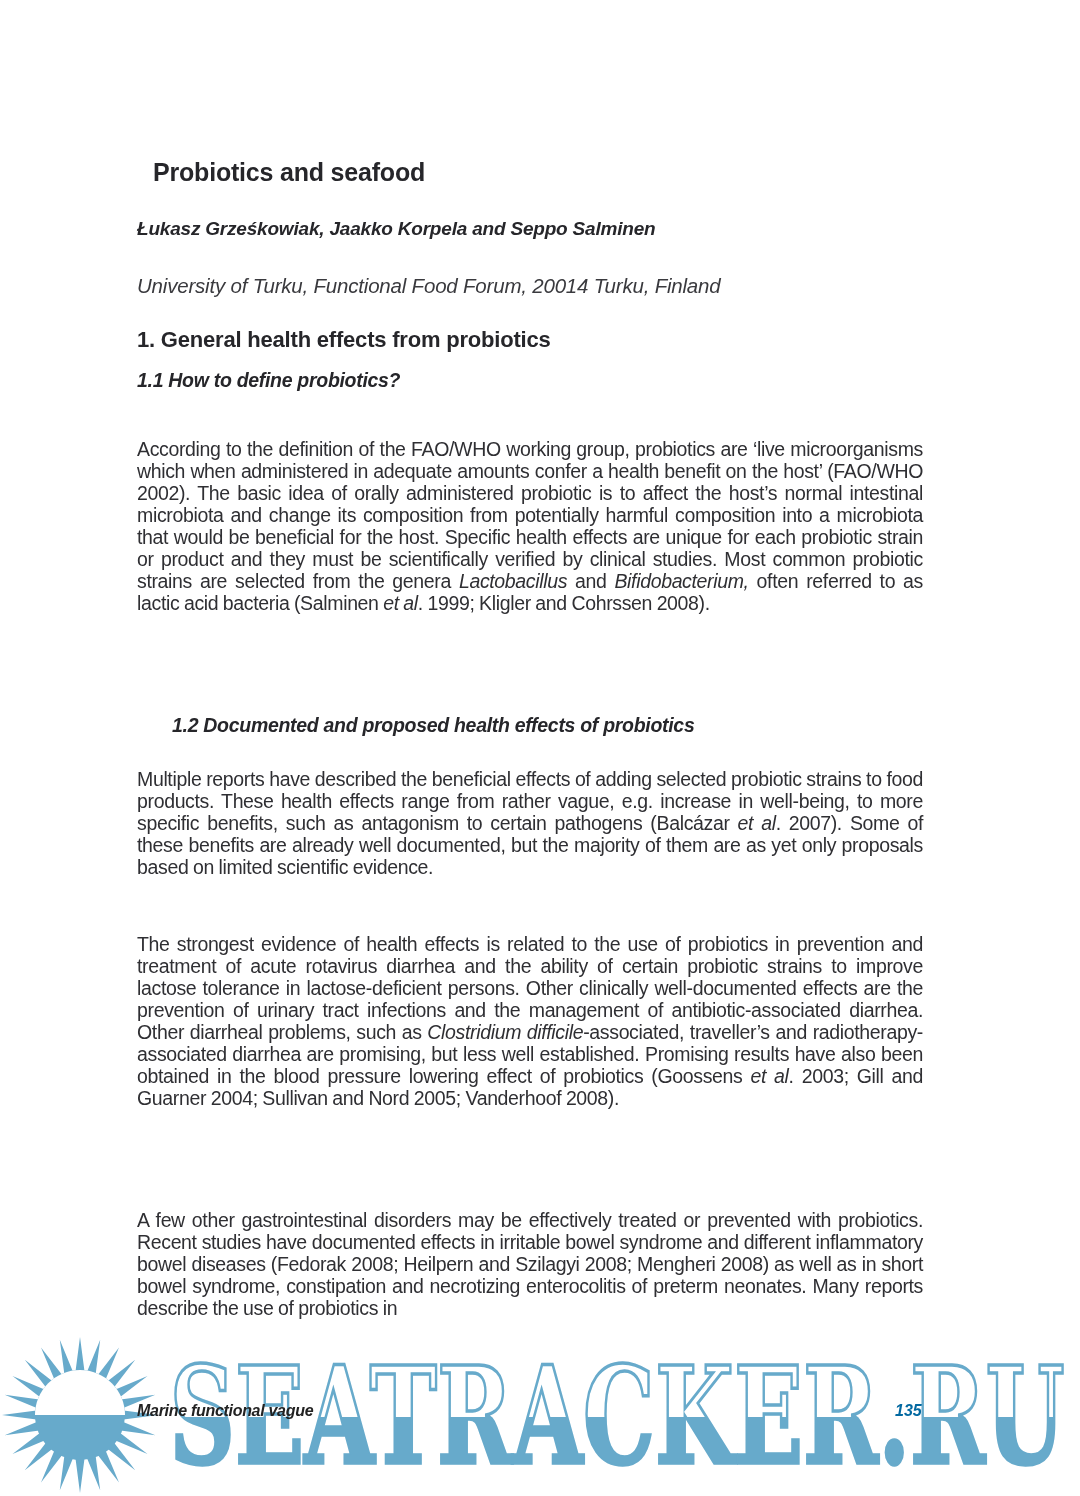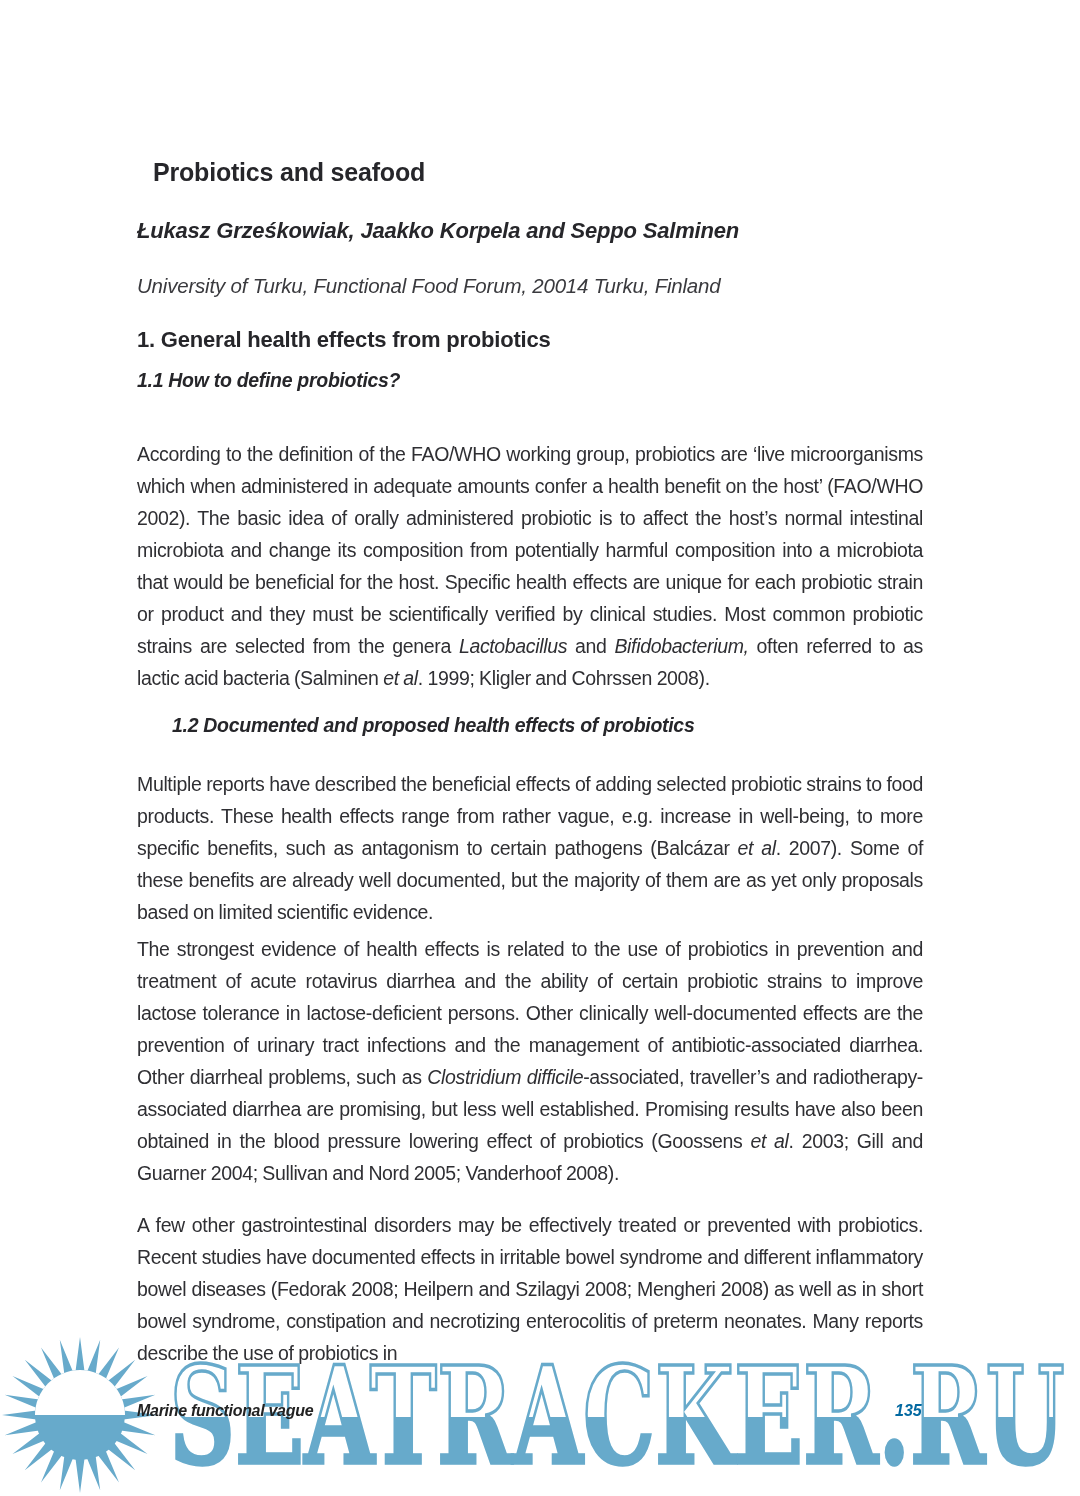--- a/index.html
+++ b/index.html
@@ -1,23 +1,23 @@
 <!DOCTYPE html>
 <html><head>
 <meta charset="utf-8">
 <style>
   html, body { margin: 0; padding: 0; background: #ffffff; }
   body { width: 1080px; height: 1496px; position: relative; overflow: hidden; font-family: "Liberation Sans", sans-serif; color: #2b2b2e; }
   .page { position: absolute; left: 137px; top: 0; width: 786px; }
   .title { position: absolute; top: 158px; left: 16px; font-size: 25px; font-weight: bold; color: #26262a; letter-spacing: -0.2px; white-space: nowrap; }
-  .authors { position: absolute; top: 218px; left: 0; font-size: 22px; font-weight: bold; font-style: italic; color: #26262a; white-space: nowrap; letter-spacing: -0.2px; }
+  .authors { position: absolute; top: 218px; left: 0; font-size: 19px; font-weight: bold; font-style: italic; color: #26262a; white-space: nowrap; letter-spacing: -0.2px; }
   .affil { position: absolute; top: 246px; left: 0; font-size: 20.5px; font-style: italic; color: #3a3a3e; white-space: nowrap; letter-spacing: -0.2px; margin-top: 28px; }
   .h1 { position: absolute; top: 327px; left: 0; font-size: 22px; font-weight: bold; color: #26262a; white-space: nowrap; letter-spacing: -0.2px; }
   .h2 { position: absolute; left: 0; font-size: 19.5px; font-weight: bold; font-style: italic; color: #26262a; white-space: nowrap; letter-spacing: -0.3px; }
-  .para { position: absolute; left: 0; width: 786px; font-size: 19.5px; line-height: 32px; text-align: justify; color: #2f2f33; letter-spacing: -0.35px; word-spacing: -0.5px; }
+  .para { position: absolute; left: 0; width: 786px; font-size: 19.5px; line-height: 22px; text-align: justify; color: #2f2f33; letter-spacing: -0.35px; word-spacing: -0.5px; }
   .para i { font-style: italic; }
   .footer-left { position: absolute; left: 137px; top: 1402px; font-size: 16px; font-weight: bold; font-style: italic; color: #222; z-index: 3; letter-spacing: -0.3px; }
   .footer-right { position: absolute; left: 895px; top: 1402px; font-size: 16px; font-weight: bold; font-style: italic; color: #0369a1; z-index: 3; }
   .logo { position: absolute; left: 0; top: 1335px; width: 160px; height: 160px; z-index: 1; }
   .wm { position: absolute; left: 165px; top: 1355px; width: 905px; height: 125px; z-index: 2; }
   .wm-text { font-family: "DejaVu Serif", serif; font-weight: bold; }
 </style>
 </head>
 <body>
 

